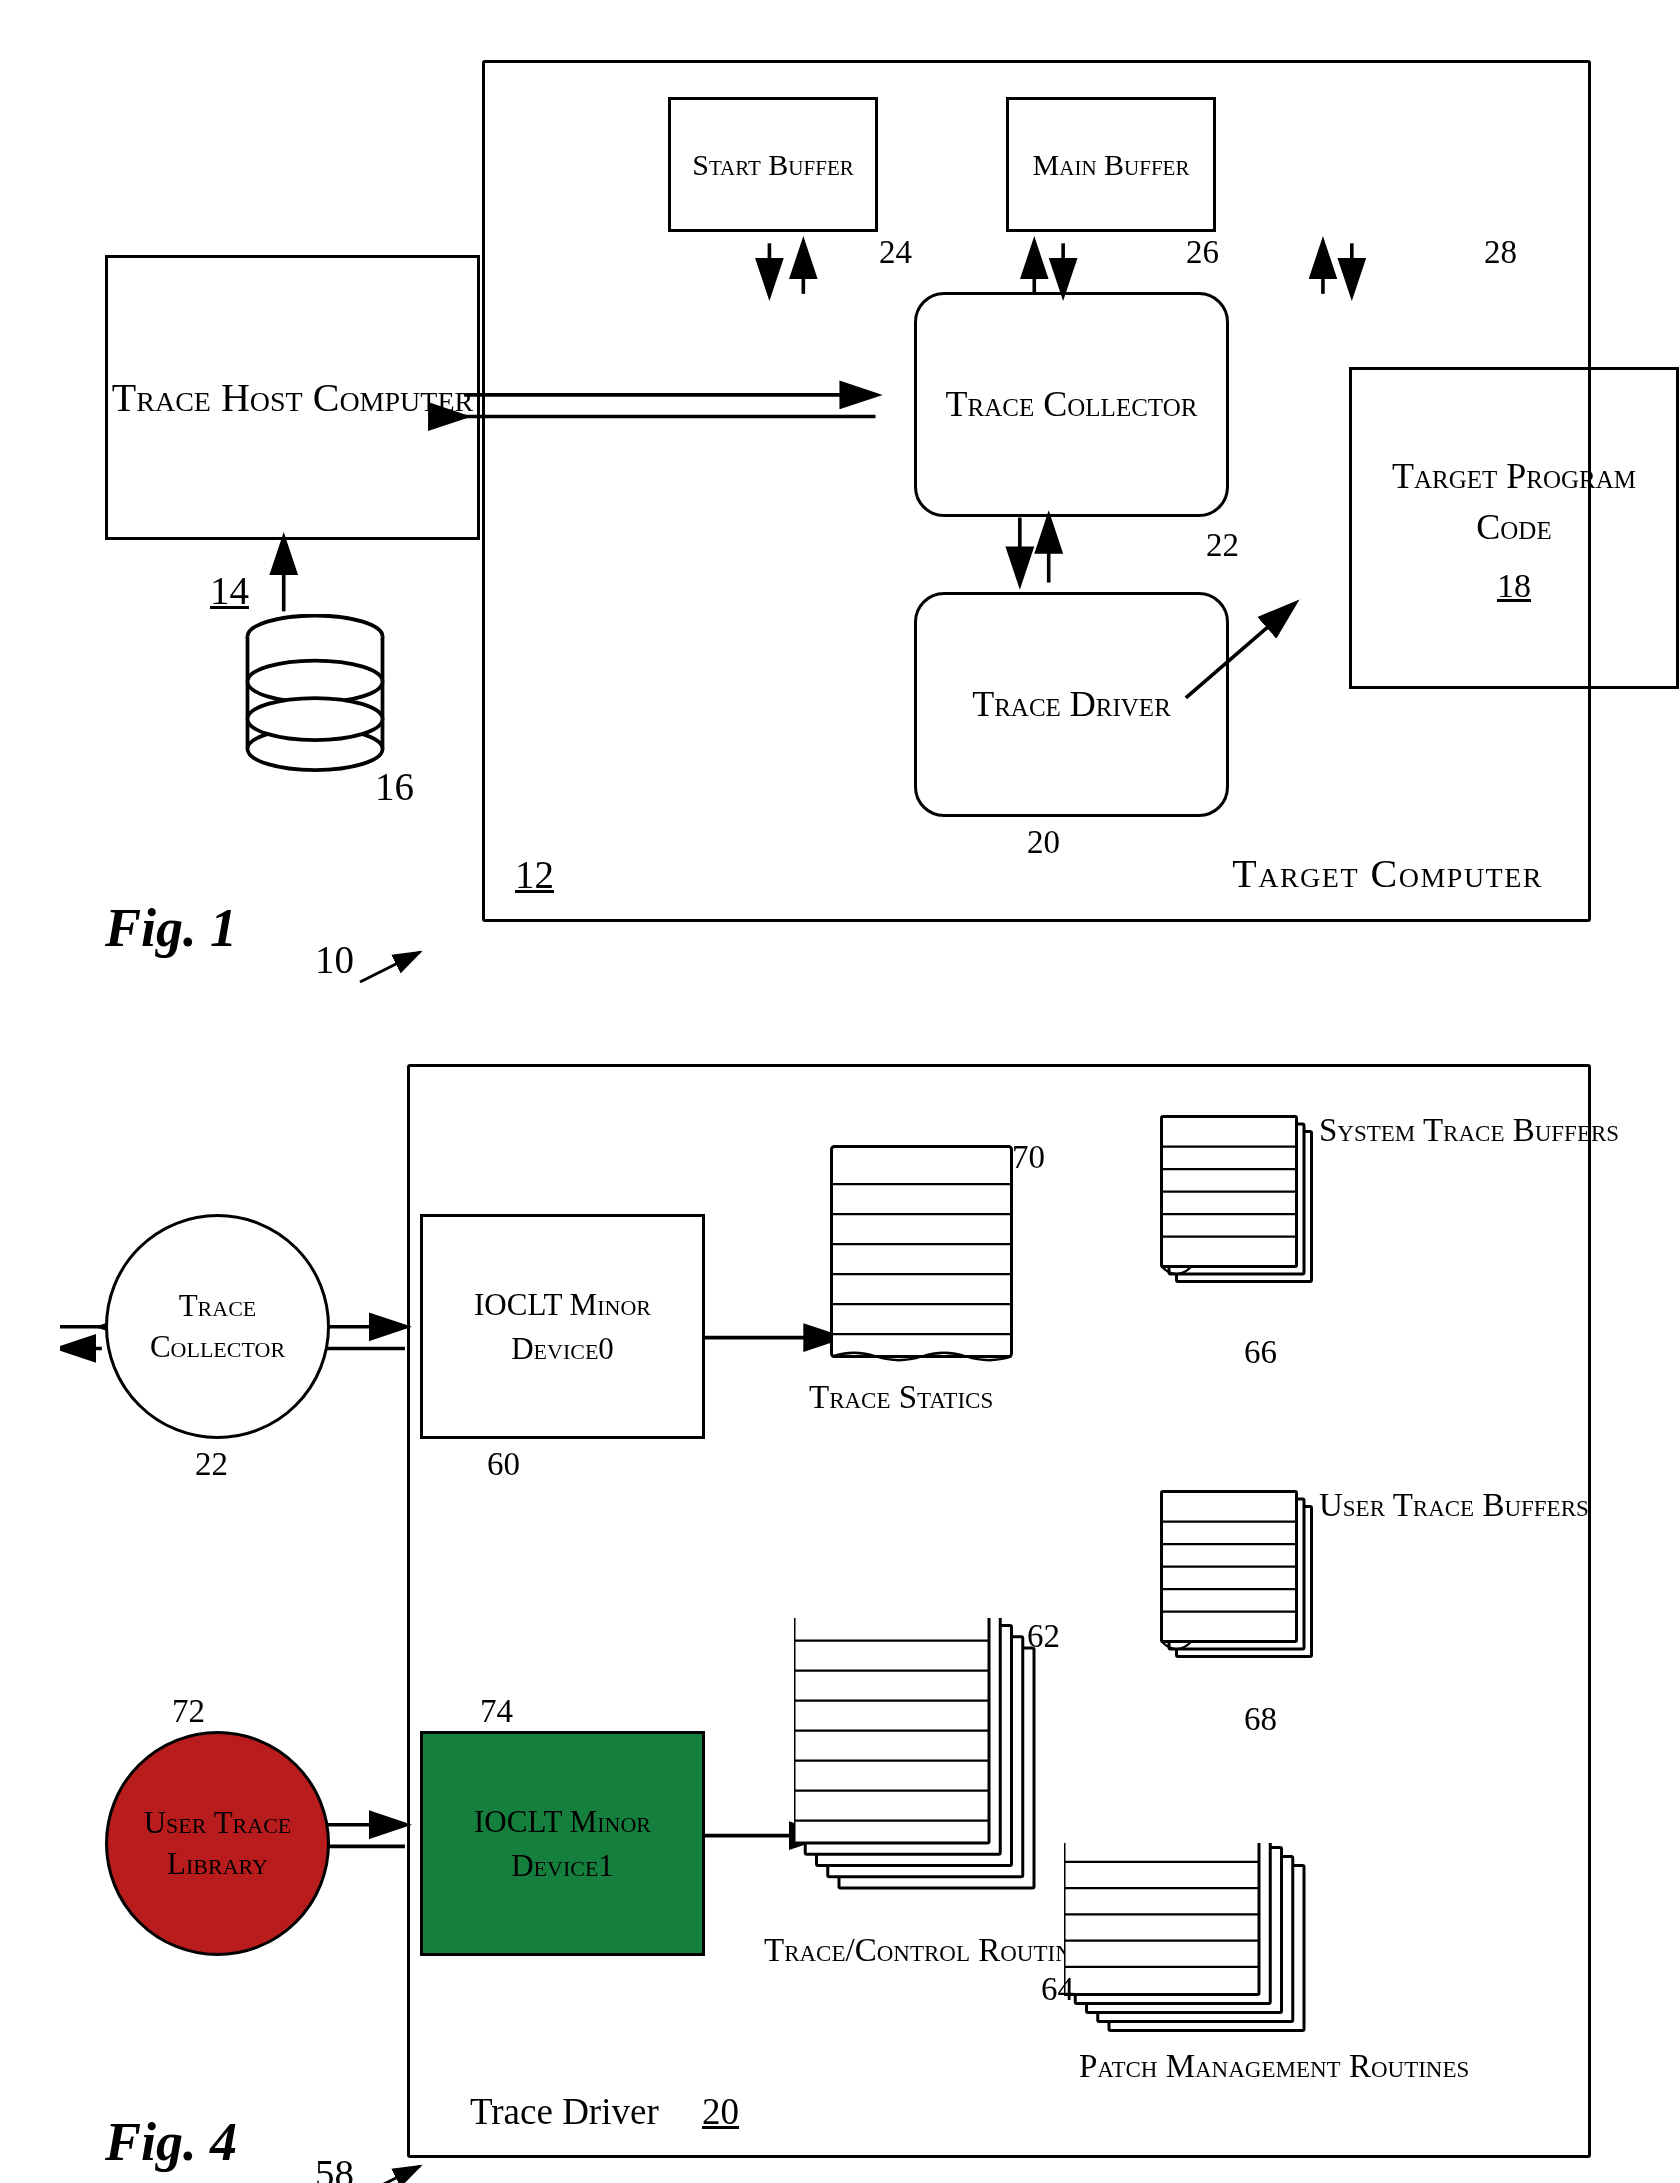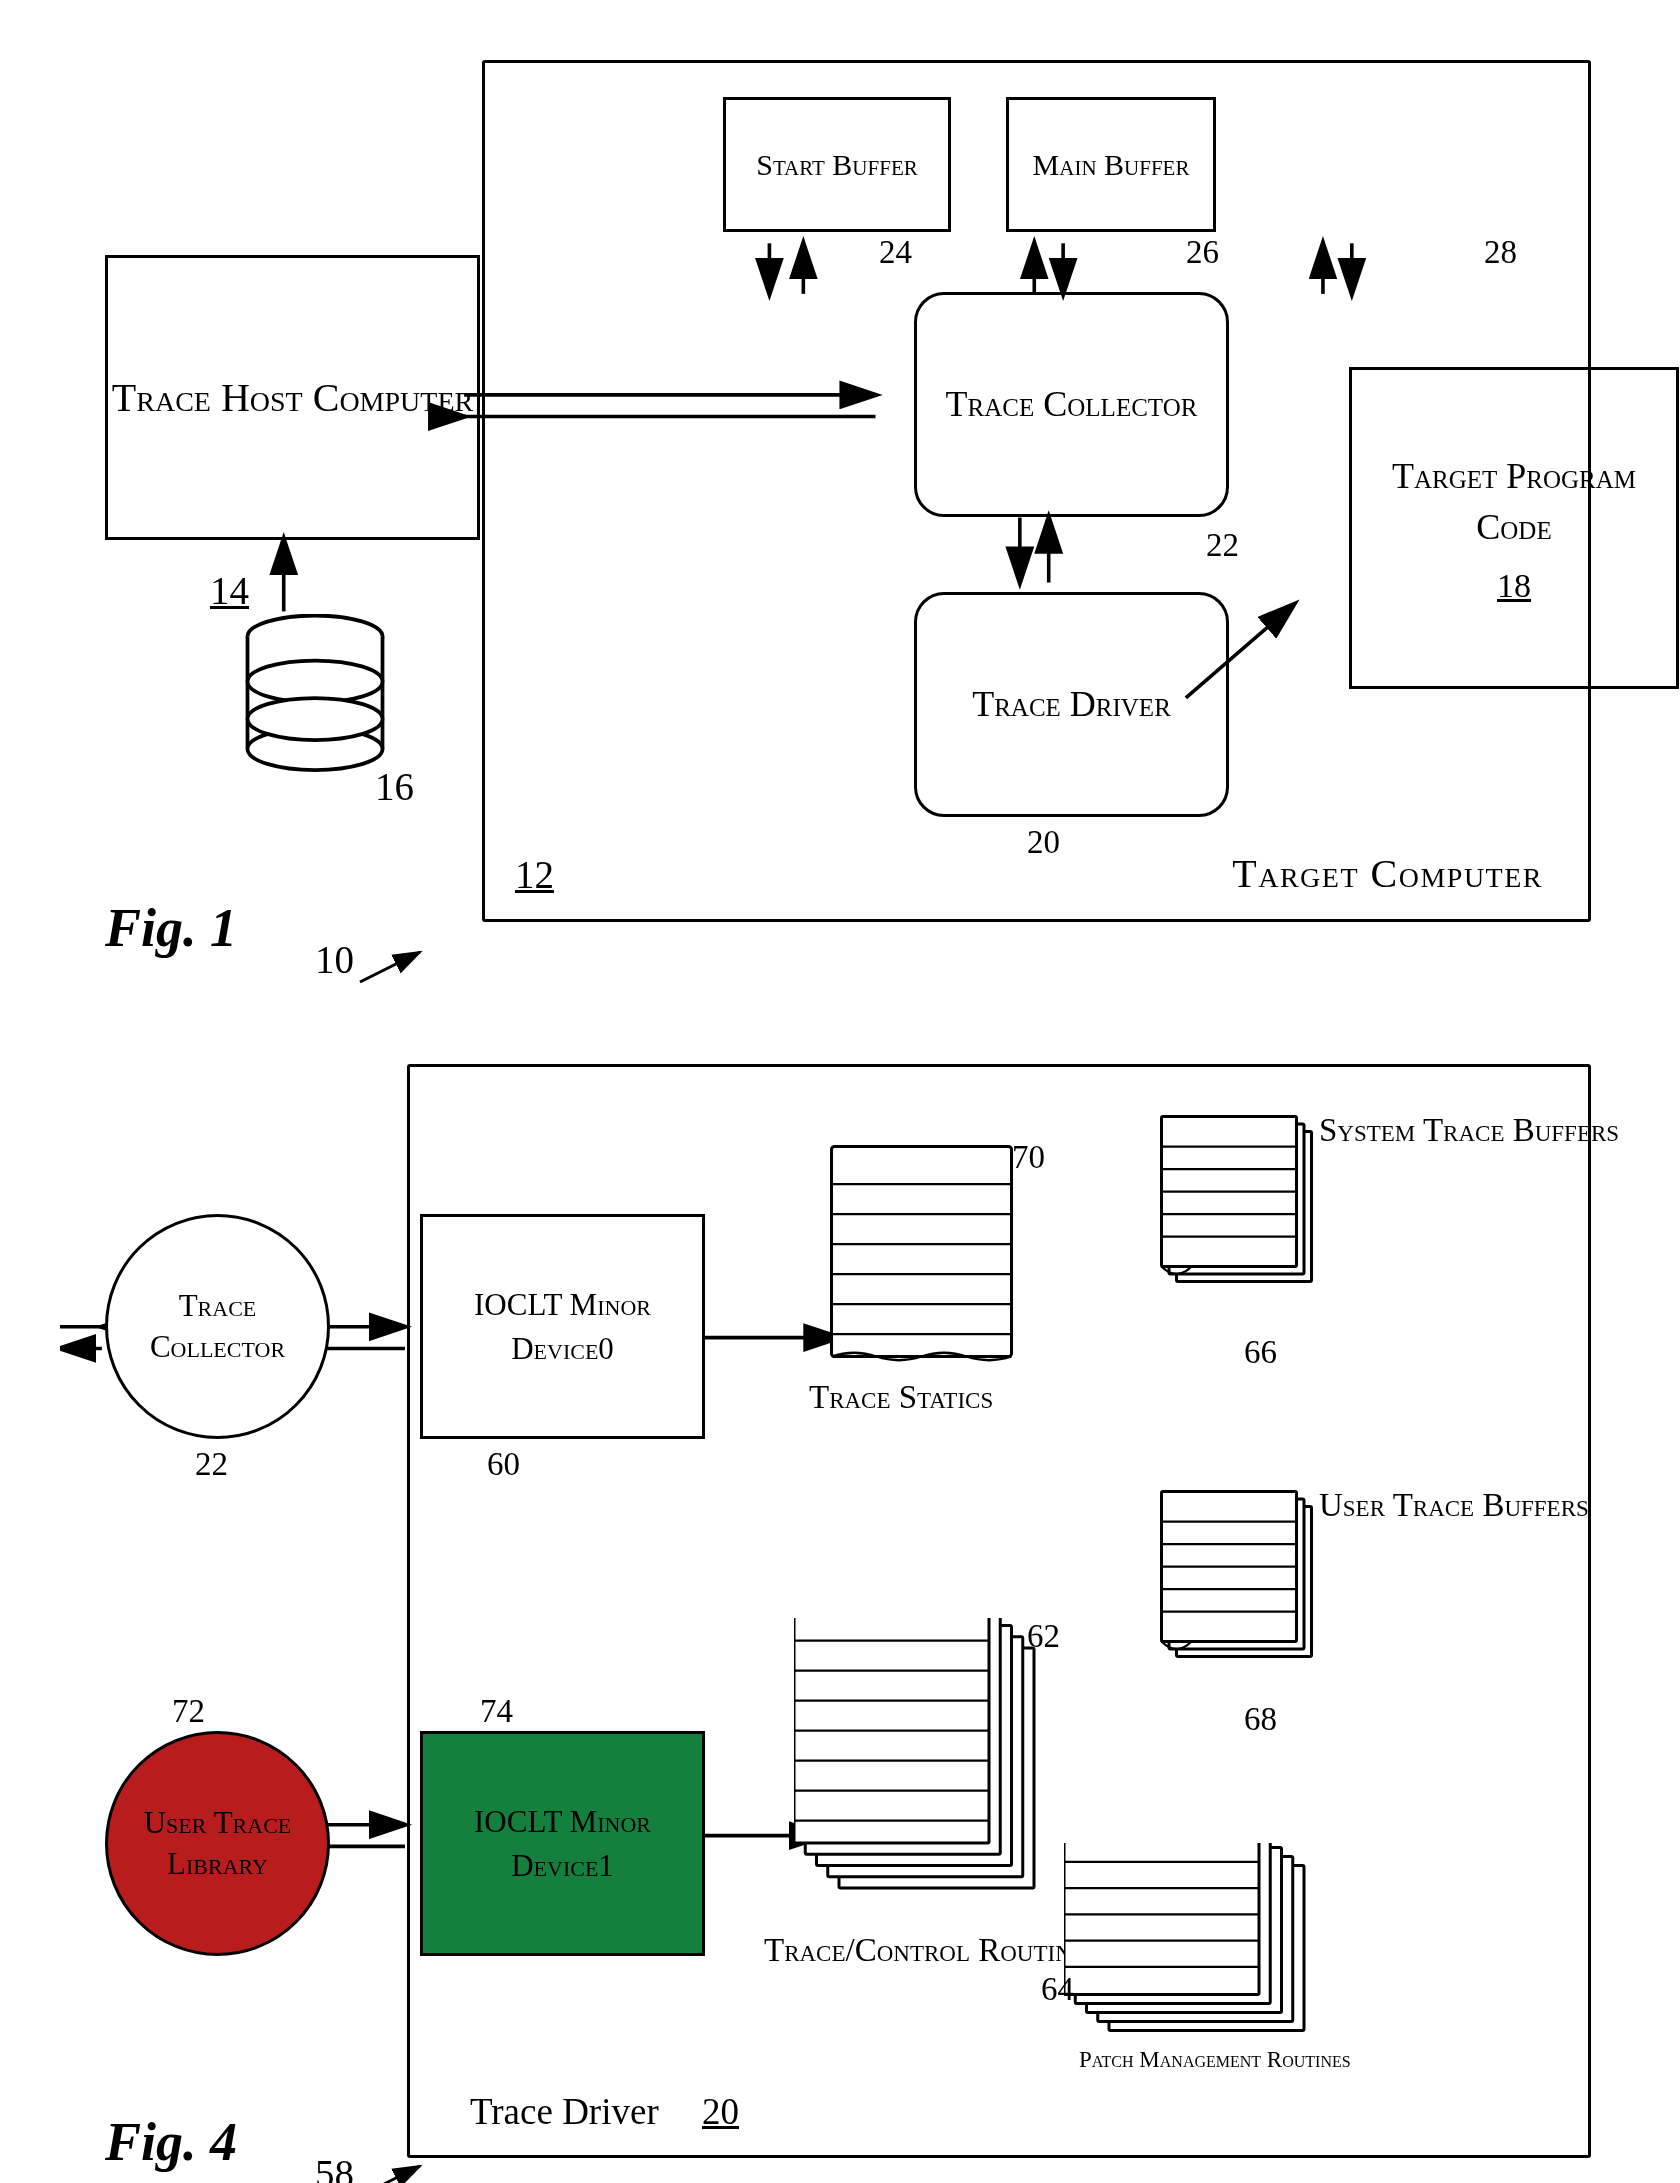--- a/index.html
+++ b/index.html
@@ -228,21 +228,21 @@
         <rect x="10" y="30" width="180" height="150" fill="white" stroke="none"></rect>
         <line x1="10" y1="30" x2="10" y2="180" stroke="black" stroke-width="5"></line>
         <line x1="190" y1="30" x2="190" y2="180" stroke="black" stroke-width="5"></line>
         <ellipse cx="100" cy="180" rx="90" ry="28" fill="white" stroke="black" stroke-width="5"></ellipse>
         <ellipse cx="100" cy="90" rx="90" ry="28" fill="white" stroke="black" stroke-width="5"></ellipse>
         <ellipse cx="100" cy="140" rx="90" ry="28" fill="white" stroke="black" stroke-width="5"></ellipse>
       </svg>
     </div>
     <span class="ref-16">16</span>
 
-    <div class="buffer-box start-buffer sc" style="position:absolute; top:52px; left:663px; width:228px; height:135px; border:3.7px solid #000; display:flex; align-items:center; justify-content:center; text-align:left; font-size:30px; line-height:1.3;">Start
+    <div class="buffer-box start-buffer sc" style="position:absolute; top:52px; left:608px; width:210px; height:135px; border:3.7px solid #000; display:flex; align-items:center; justify-content:center; text-align:left; font-size:30px; line-height:1.3;">Start
 Buffer</div>
     <div class="buffer-box main-buffer sc" style="position:absolute; top:52px; left:946px; width:210px; height:135px; border:3.7px solid #000; display:flex; align-items:center; justify-content:center; text-align:center; font-size:30px; line-height:1.3;">Main
 Buffer</div>
 
     <span style="position:absolute; top:189px; left:819px; font-size:33px;">24</span>
     <span style="position:absolute; top:189px; left:1126px; font-size:33px;">26</span>
     <span style="position:absolute; top:189px; left:1424px; font-size:33px;">28</span>
 
     <div class="trace-collector-box sc" style="position:absolute; top:247px; left:854px; width:315px; height:225px; border:3.7px solid #000; border-radius:30px; display:flex; align-items:center; justify-content:center; text-align:center; font-size:36px; line-height:1.3; background:#fff;">Trace
 Collector</div>
@@ -441,21 +441,21 @@
         <rect x="30" y="6" width="260" height="220" fill="white" stroke="black" stroke-width="4" rx="2"></rect>
         <rect x="15" y="-6" width="260" height="220" fill="white" stroke="black" stroke-width="4" rx="2"></rect>
         <rect x="0" y="-18" width="260" height="220" fill="white" stroke="black" stroke-width="4" rx="2"></rect>
         <line x1="0" y1="25" x2="260" y2="25" stroke="black" stroke-width="3"></line>
         <line x1="0" y1="60" x2="260" y2="60" stroke="black" stroke-width="3"></line>
         <line x1="0" y1="95" x2="260" y2="95" stroke="black" stroke-width="3"></line>
         <line x1="0" y1="130" x2="260" y2="130" stroke="black" stroke-width="3"></line>
         <line x1="0" y1="165" x2="260" y2="165" stroke="black" stroke-width="3"></line>
       </svg>
     </div>
-    <div style="position:absolute; top:996px; left:1019px; font-variant:small-caps; font-size:23px; line-height:1.3; text-align:center;">Patch Management
+    <div style="position:absolute; top:996px; left:1019px; font-variant:small-caps; font-size:33px; line-height:1.3; text-align:center;">Patch Management
 Routines</div>
     <span style="position:absolute; top:922px; left:981px; font-size:33px;">64</span>
 
     <span style="position:absolute; bottom:45px; left:45px; font-size:54px; font-style:italic; font-weight:bold;">Fig. 4</span>
     <span style="position:absolute; bottom:22.5px; left:255px; font-size:39px;">58</span>
 
     <svg style="position:absolute; bottom:7.5px; left:285px; width:90px; height:60px;" viewBox="0 0 120 80">
       <defs>
         <marker id="arr3" markerWidth="10" markerHeight="7" refX="9" refY="3.5" orient="auto">
           <polygon points="0 0, 10 3.5, 0 7" fill="black"></polygon>

